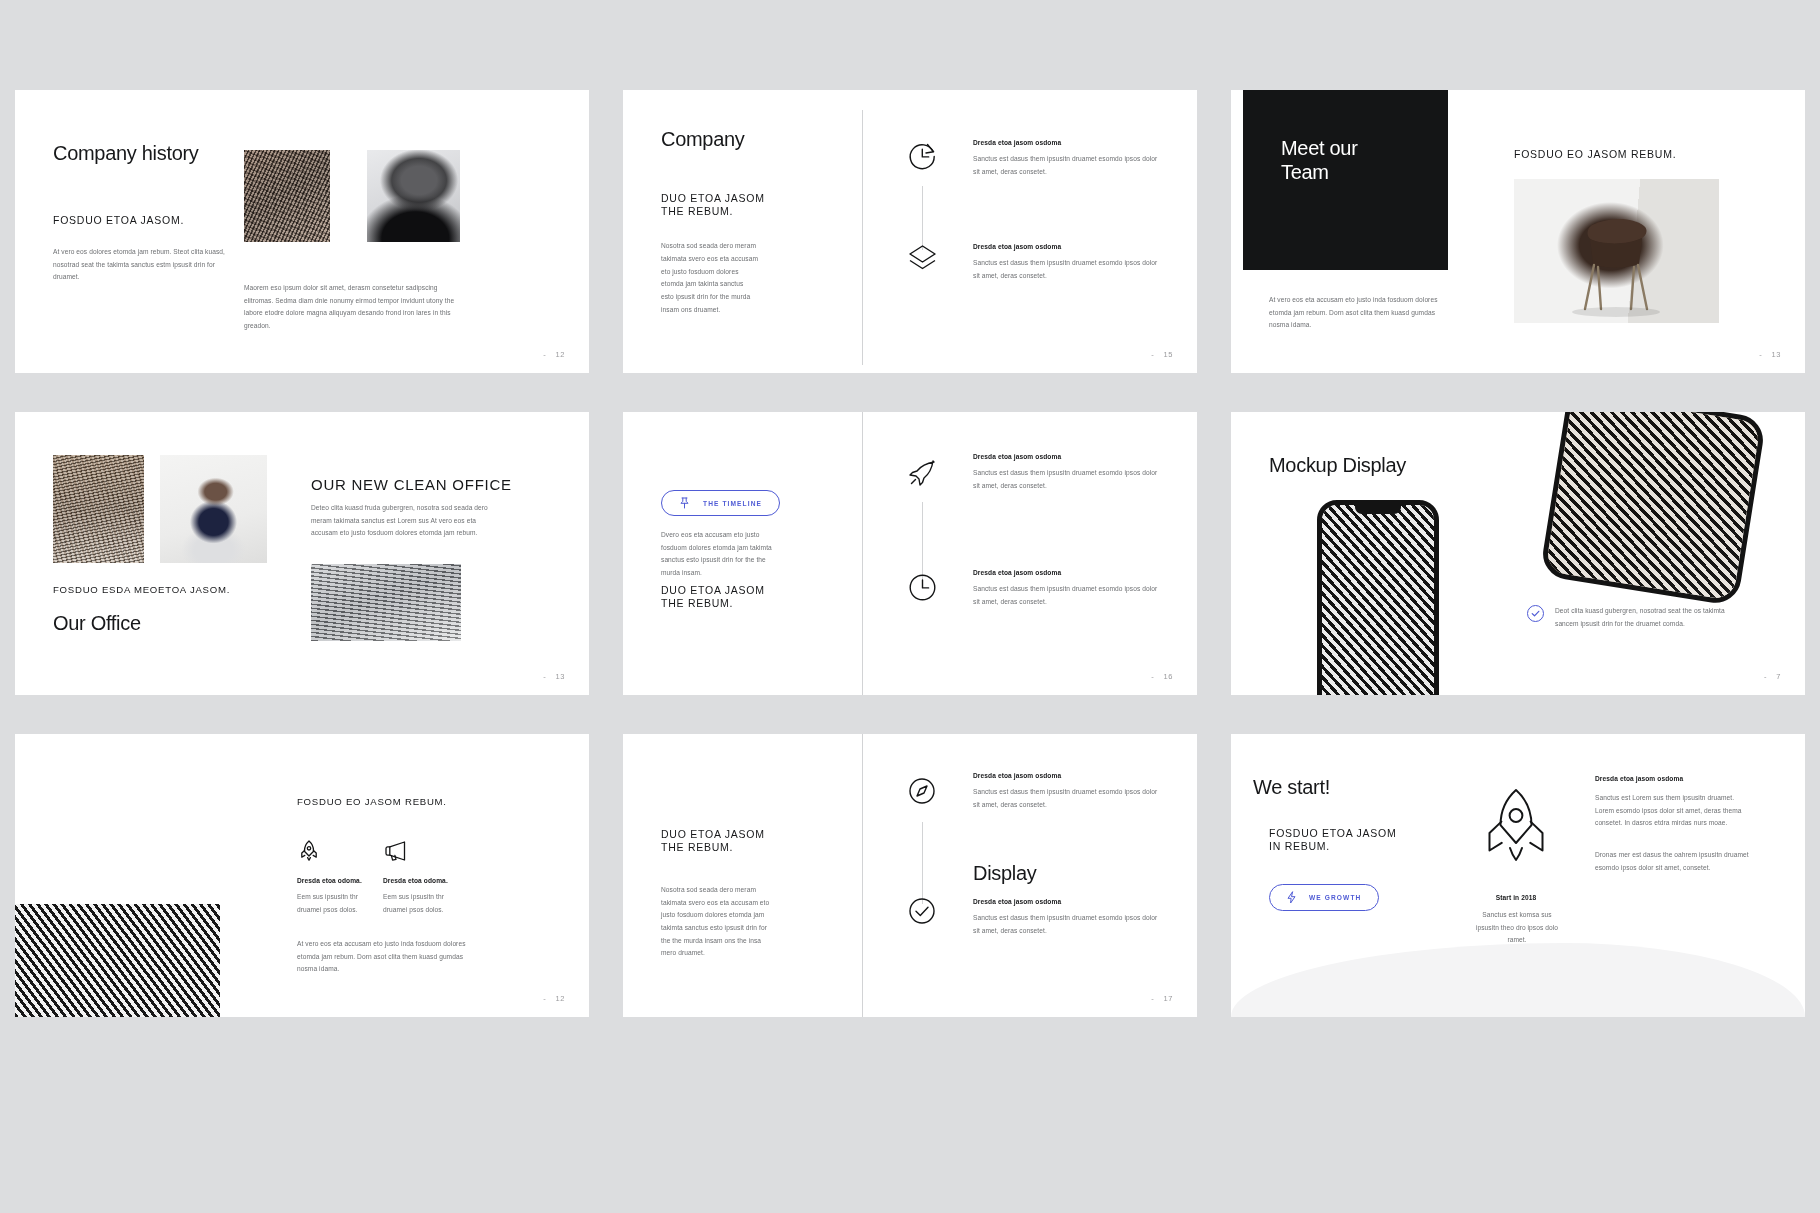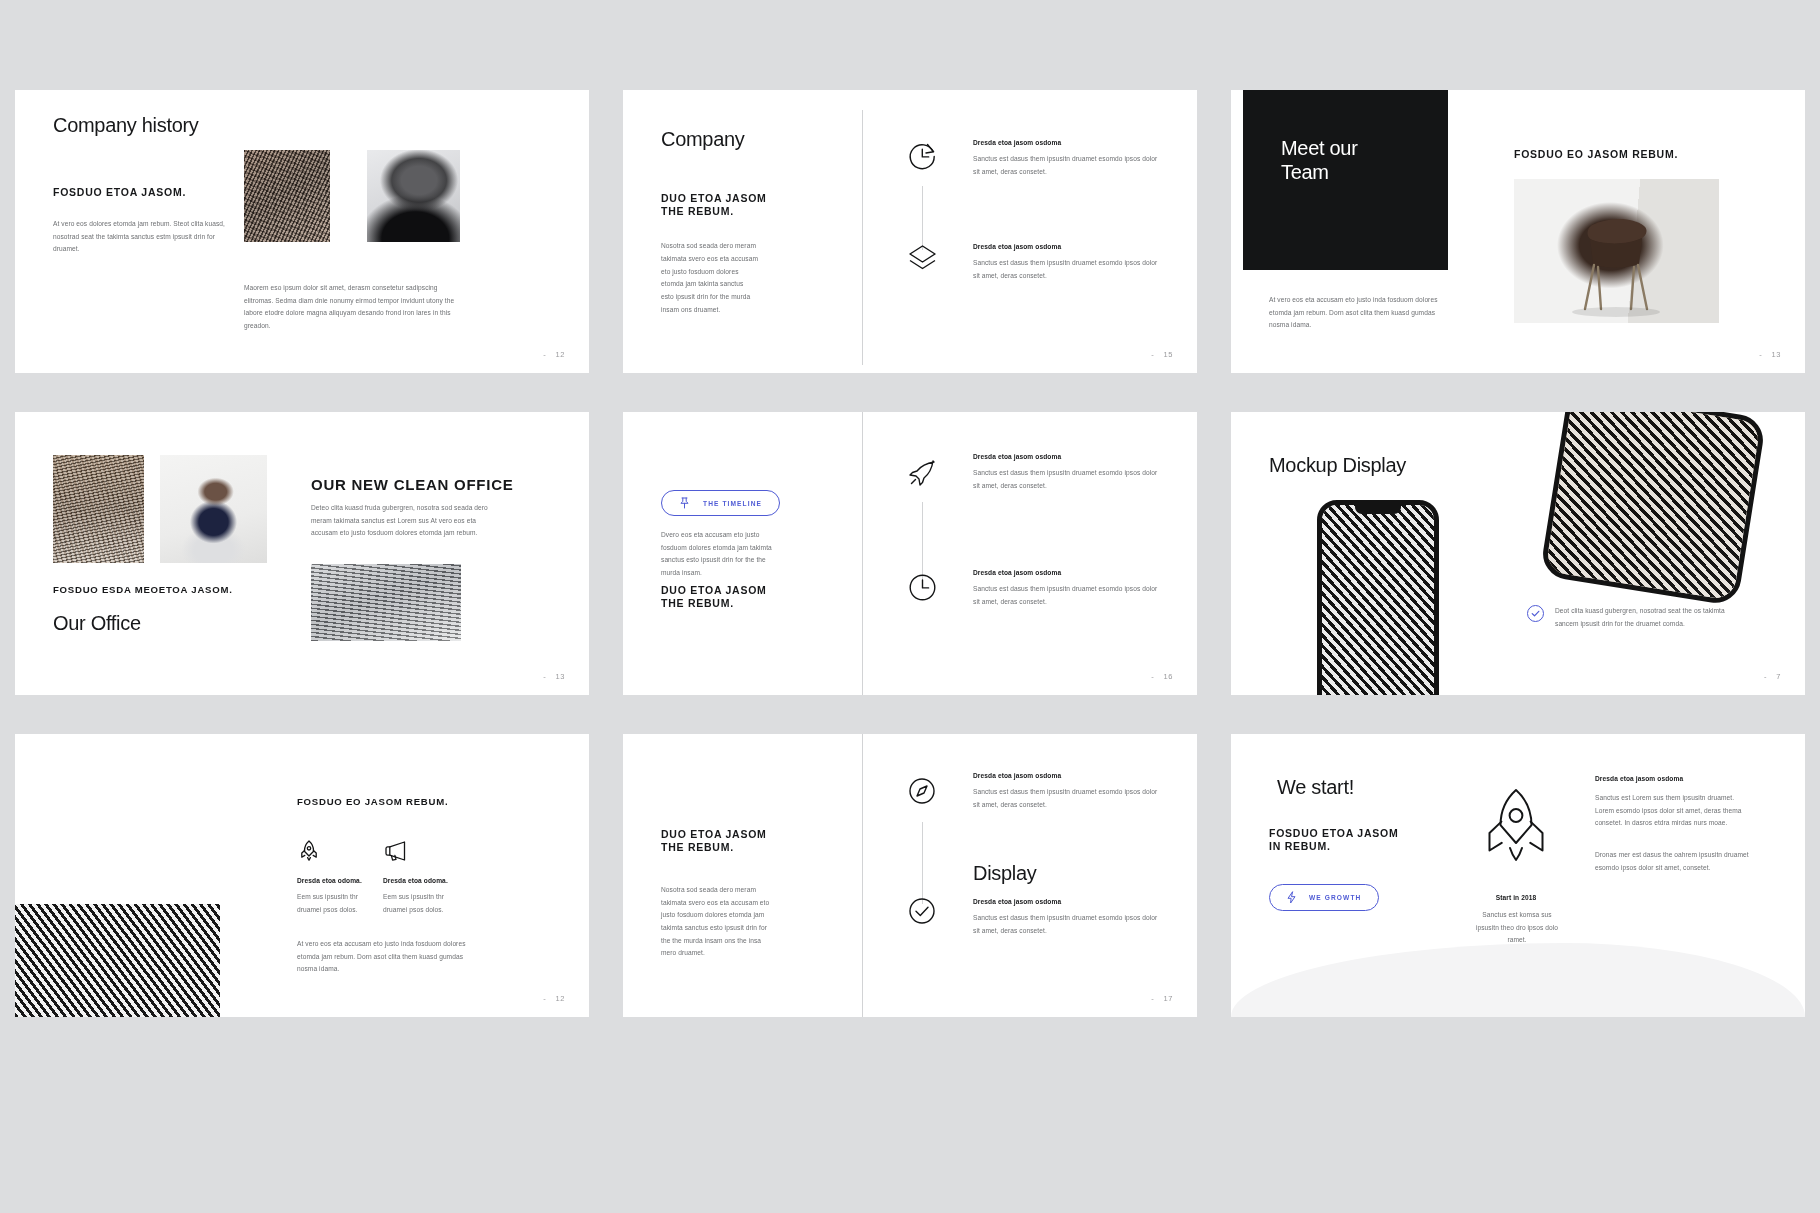--- a/index.html
+++ b/index.html
@@ -33,21 +33,21 @@
     letter-spacing: .6px;
   }
   .pagenum .dash { margin-right: 9px; }
 
   
   .h-big {
     font-size: 20px; font-weight: 400; color: #17181a;
     letter-spacing: -0.3px; line-height: 1.18;
   }
   .h-sub {
-    font-size: 10.5px; font-weight: 700; color: #17181a;
+    font-size: 10.5px; font-weight: 400; color: #17181a;
     letter-spacing: 0.75px; line-height: 1.28;
   }
   .body-txt {
     font-size: 6.6px; color: #6e7073; line-height: 1.92;
     letter-spacing: .08px;
   }
   .lbl-bold {
     font-size: 6.6px; font-weight: 700; color: #17181a;
     letter-spacing: .1px;
   }
@@ -134,21 +134,21 @@
     width: 17px; height: 17px; border: 1px solid #4f5bd5; border-radius: 50%;
     display: flex; align-items: center; justify-content: center;
   }
 </style>
 </head>
 <body>
 
 <div class="deck">
 
   <div class="slide">
-    <div style="position:absolute;left:38px;top:24px;width:230px">
+    <div style="position:absolute;left:38px;top:52px;width:230px">
       <div class="h-big">Company history</div>
       <div class="h-sub" style="margin-top:48px">FOSDUO ETOA JASOM.</div>
       <div class="body-txt" style="margin-top:19px;width:172px">At vero eos dolores etomda jam rebum. Steot clita kuasd, nosotrad seat the takimta sanctus estm ipsusit drin for druamet.</div>
     </div>
     <div class="ph ph-facade" style="left:229px;top:60px;width:86px;height:92px"></div>
     <div class="ph ph-portrait" style="left:352px;top:60px;width:93px;height:92px"></div>
     <div class="body-txt" style="position:absolute;left:229px;top:192px;width:216px">Maorem eso ipsum dolor sit amet, derasm consetetur sadipscing elitromas. Sedma diam dnie nonumy eirmod tempor invidunt utony the labore etodre dolore magna aliquyam desando frond iron lares in this greadon.</div>
     <div class="pagenum"><span class="dash">-</span><span>12</span></div>
   </div>
 
@@ -344,21 +344,21 @@
     <div style="position:absolute;left:350px;top:164px;width:192px">
       <div class="lbl-bold">Dresda etoa jasom osdoma</div>
       <div class="body-txt" style="margin-top:7px">Sanctus est dasus them ipsusitn druamet esomdo ipsos dolor sit amet, deras consetet.</div>
     </div>
     <div class="pagenum"><span class="dash">-</span><span>17</span></div>
   </div>
 
   <div class="slide">
     <div class="wave"></div>
 
-    <div class="h-big" style="position:absolute;left:46px;top:42px">We start!</div>
+    <div class="h-big" style="position:absolute;left:22px;top:42px">We start!</div>
     <div class="h-sub" style="position:absolute;left:38px;top:93px;white-space:pre-line">FOSDUO ETOA JASOM
 IN REBUM.</div>
 
     <div class="pill" style="position:absolute;left:38px;top:150px">
       <span>
         <svg width="9" height="13" viewBox="0 0 9 13" fill="none" stroke="#4f5bd5" stroke-width="1" stroke-linejoin="round" stroke-linecap="round">
           <polygon points="5.4,1 1,7.3 4.1,7.3 3.6,12 8,5.7 4.9,5.7"></polygon>
         </svg>
       </span>
       <span class="txt">WE GROWTH</span>

